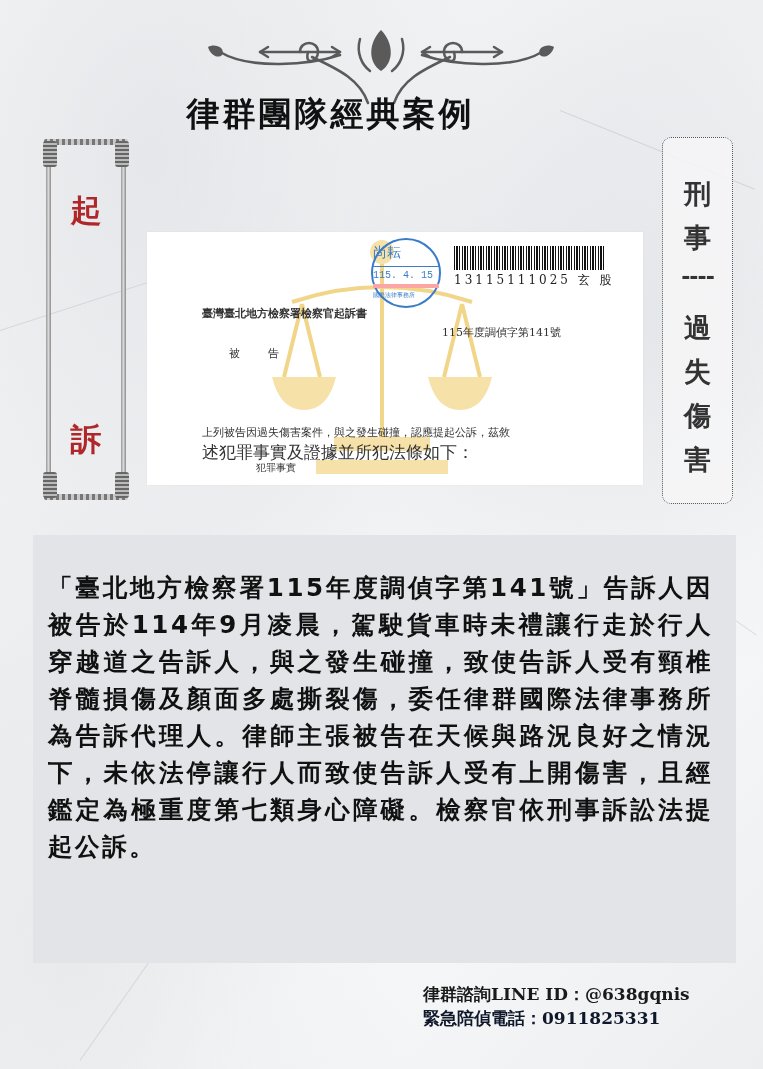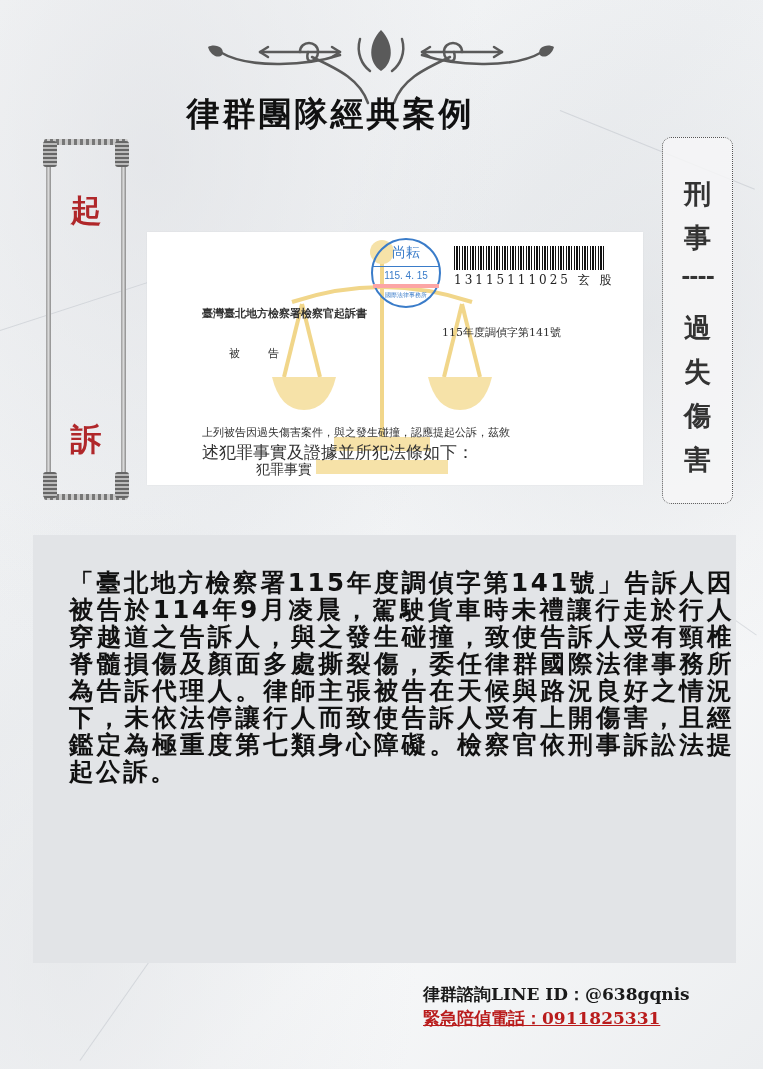--- a/index.html
+++ b/index.html
@@ -50,51 +50,51 @@
     font-family: "DejaVu Sans", sans-serif;
   }
 
   .doc {
     position:absolute; left:147px; top:232px; width:496px; height:253px;
     background:#fff; overflow:hidden; box-shadow: 0 0 2px rgba(0,0,0,0.05);
   }
   .doc .scales { position:absolute; left:125px; top:0; width:220px; height:253px; }
   .doc .stamp {
     position:absolute; left:224px; top:6px; width:70px; height:70px; border:2px solid #3a7cc9; border-radius:50%;
-    color:#3a7cc9; text-align:center; font-family:Liberation Sans, sans-serif;
+    color:#3a7cc9; font-family:Liberation Mono, monospace;
   }
   .doc .stamp .s1 { font-size:14px; margin-top:4px; }
   .doc .stamp .s2 { font-size:10px; margin-top:4px; border-top:1px solid #3a7cc9; border-bottom:4px solid #fca5a5; padding:3px 0; }
   .doc .stamp .s3 { font-size:6px; margin-top:3px; }
   .doc .barcode {
     position:absolute; left:307px; top:14px; width:150px; height:24px;
     background: repeating-linear-gradient(90deg,#111 0 1px,#fff 1px 2px,#111 2px 4px,#fff 4px 5px,#111 5px 6px,#fff 6px 8px);
   }
   .doc .bc-num { position:absolute; left:307px; top:40px; font-size:12px; letter-spacing:3px; color:#222; }
   .doc .txt { position:absolute; color:#333; font-family:"DejaVu Serif", serif; }
   .doc .t-title { left:55px; top:74px; font-size:11px; font-weight:bold; }
   .doc .t-case { left:295px; top:93px; font-size:11px; }
   .doc .t-def { left:82px; top:114px; font-size:11px; letter-spacing:28px; }
   .doc .t-body1 { left:55px; top:193px; font-size:11px; }
   .doc .t-body2 { left:55px; top:209px; font-size:17px; }
-  .doc .t-facts { left:109px; top:229px; font-size:14px; }
+  .doc .t-facts { left:109px; top:229px; font-size:10px; }
 
   .summary {
     position:absolute; left:33px; top:535px; width:703px; height:428px;
     background:#e2e4e7;
   }
   .summary p {
-    position:absolute; left:36px; top:34px; width:665px;
-    font-size:24.5px; line-height:27px; letter-spacing:2.6px; color:#111; font-weight:bold;
+    position:absolute; left:15px; top:34px; width:665px;
+    font-size:24.5px; line-height:37px; letter-spacing:2.6px; color:#111; font-weight:bold;
     font-family: "DejaVu Sans", sans-serif;
     text-align: justify;
   }
 
   .contact { position:absolute; left:423px; top:982px; font-size:17px; line-height:24px; color:#1a1a1a; font-family:"DejaVu Serif", serif; font-weight:bold; }
-  .contact .urgent { color:#b91c1c;text-decoration:underline; }
+  .contact .urgent { color:#0f172a; }
 </style>
 </head>
 <body>
 
 <div class="vein" style="left:0;top:330px;width:180px;transform:rotate(-18deg);"></div>
 <div class="vein" style="left:560px;top:110px;width:210px;transform:rotate(22deg);"></div>
 <div class="vein" style="left:80px;top:1060px;width:200px;transform:rotate(-55deg);"></div>
 <div class="vein" style="left:650px;top:560px;width:130px;transform:rotate(35deg);"></div>
 
 <svg class="ornament" viewBox="0 0 362 80">

